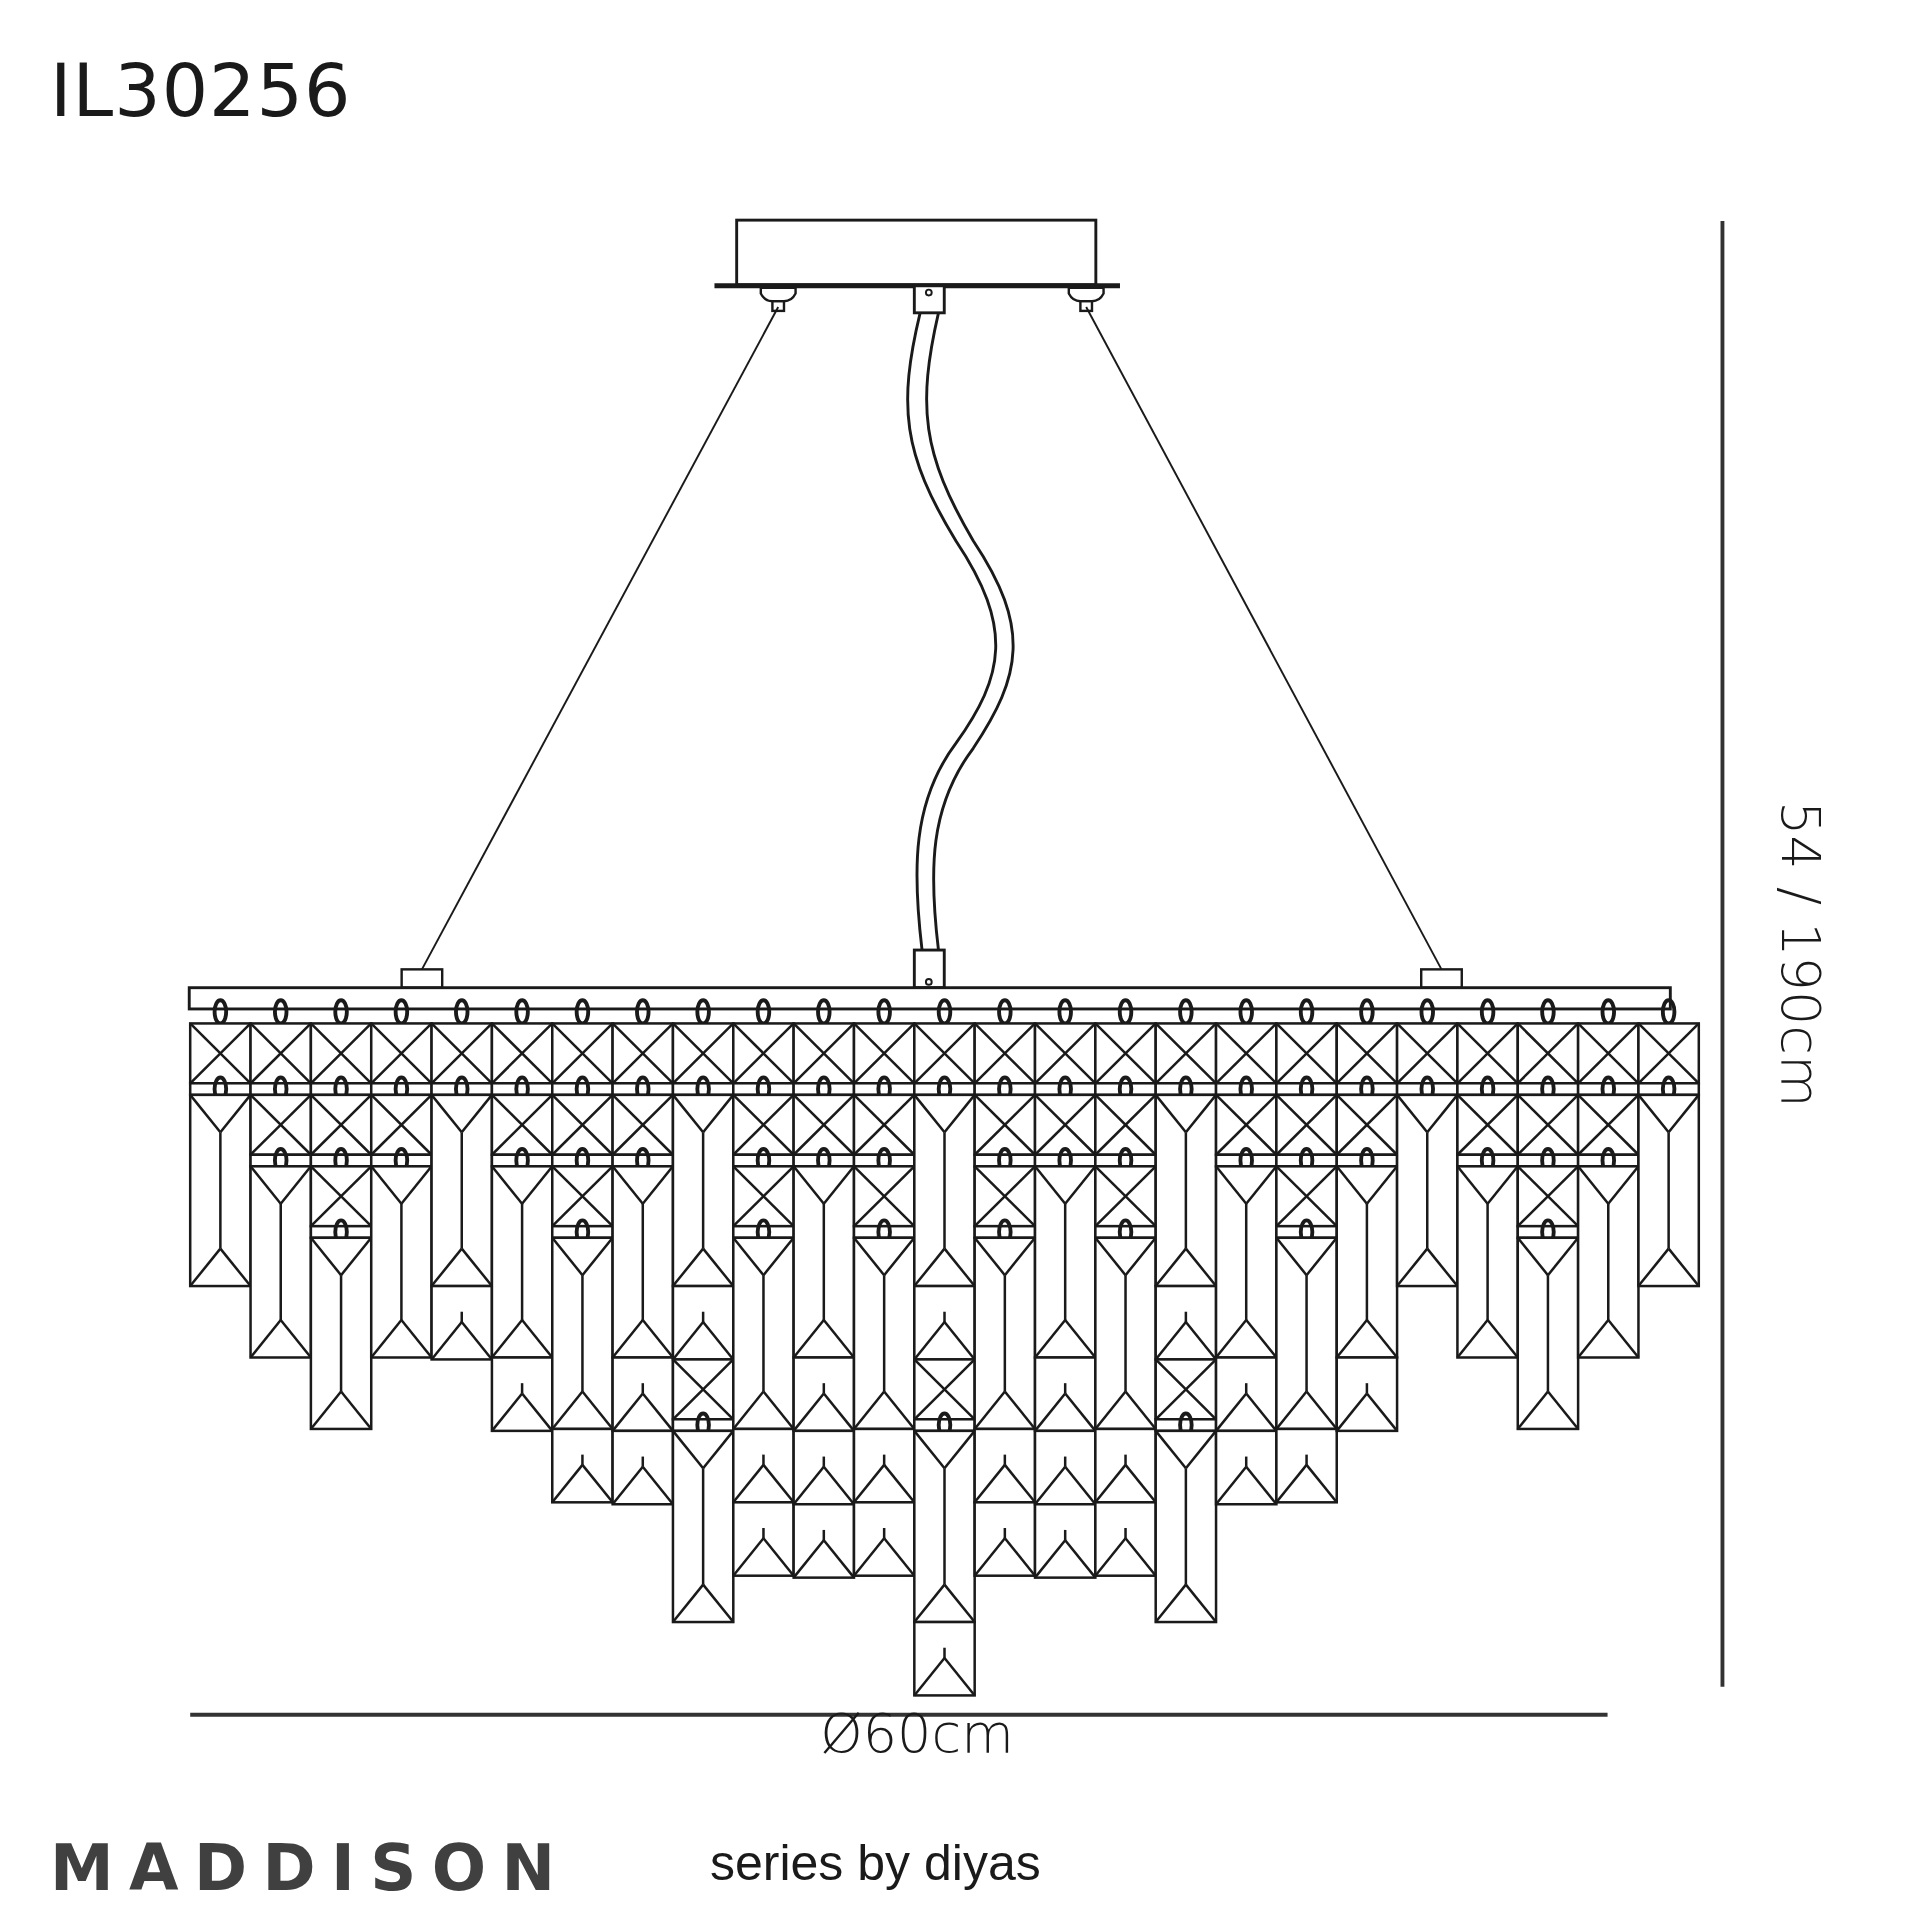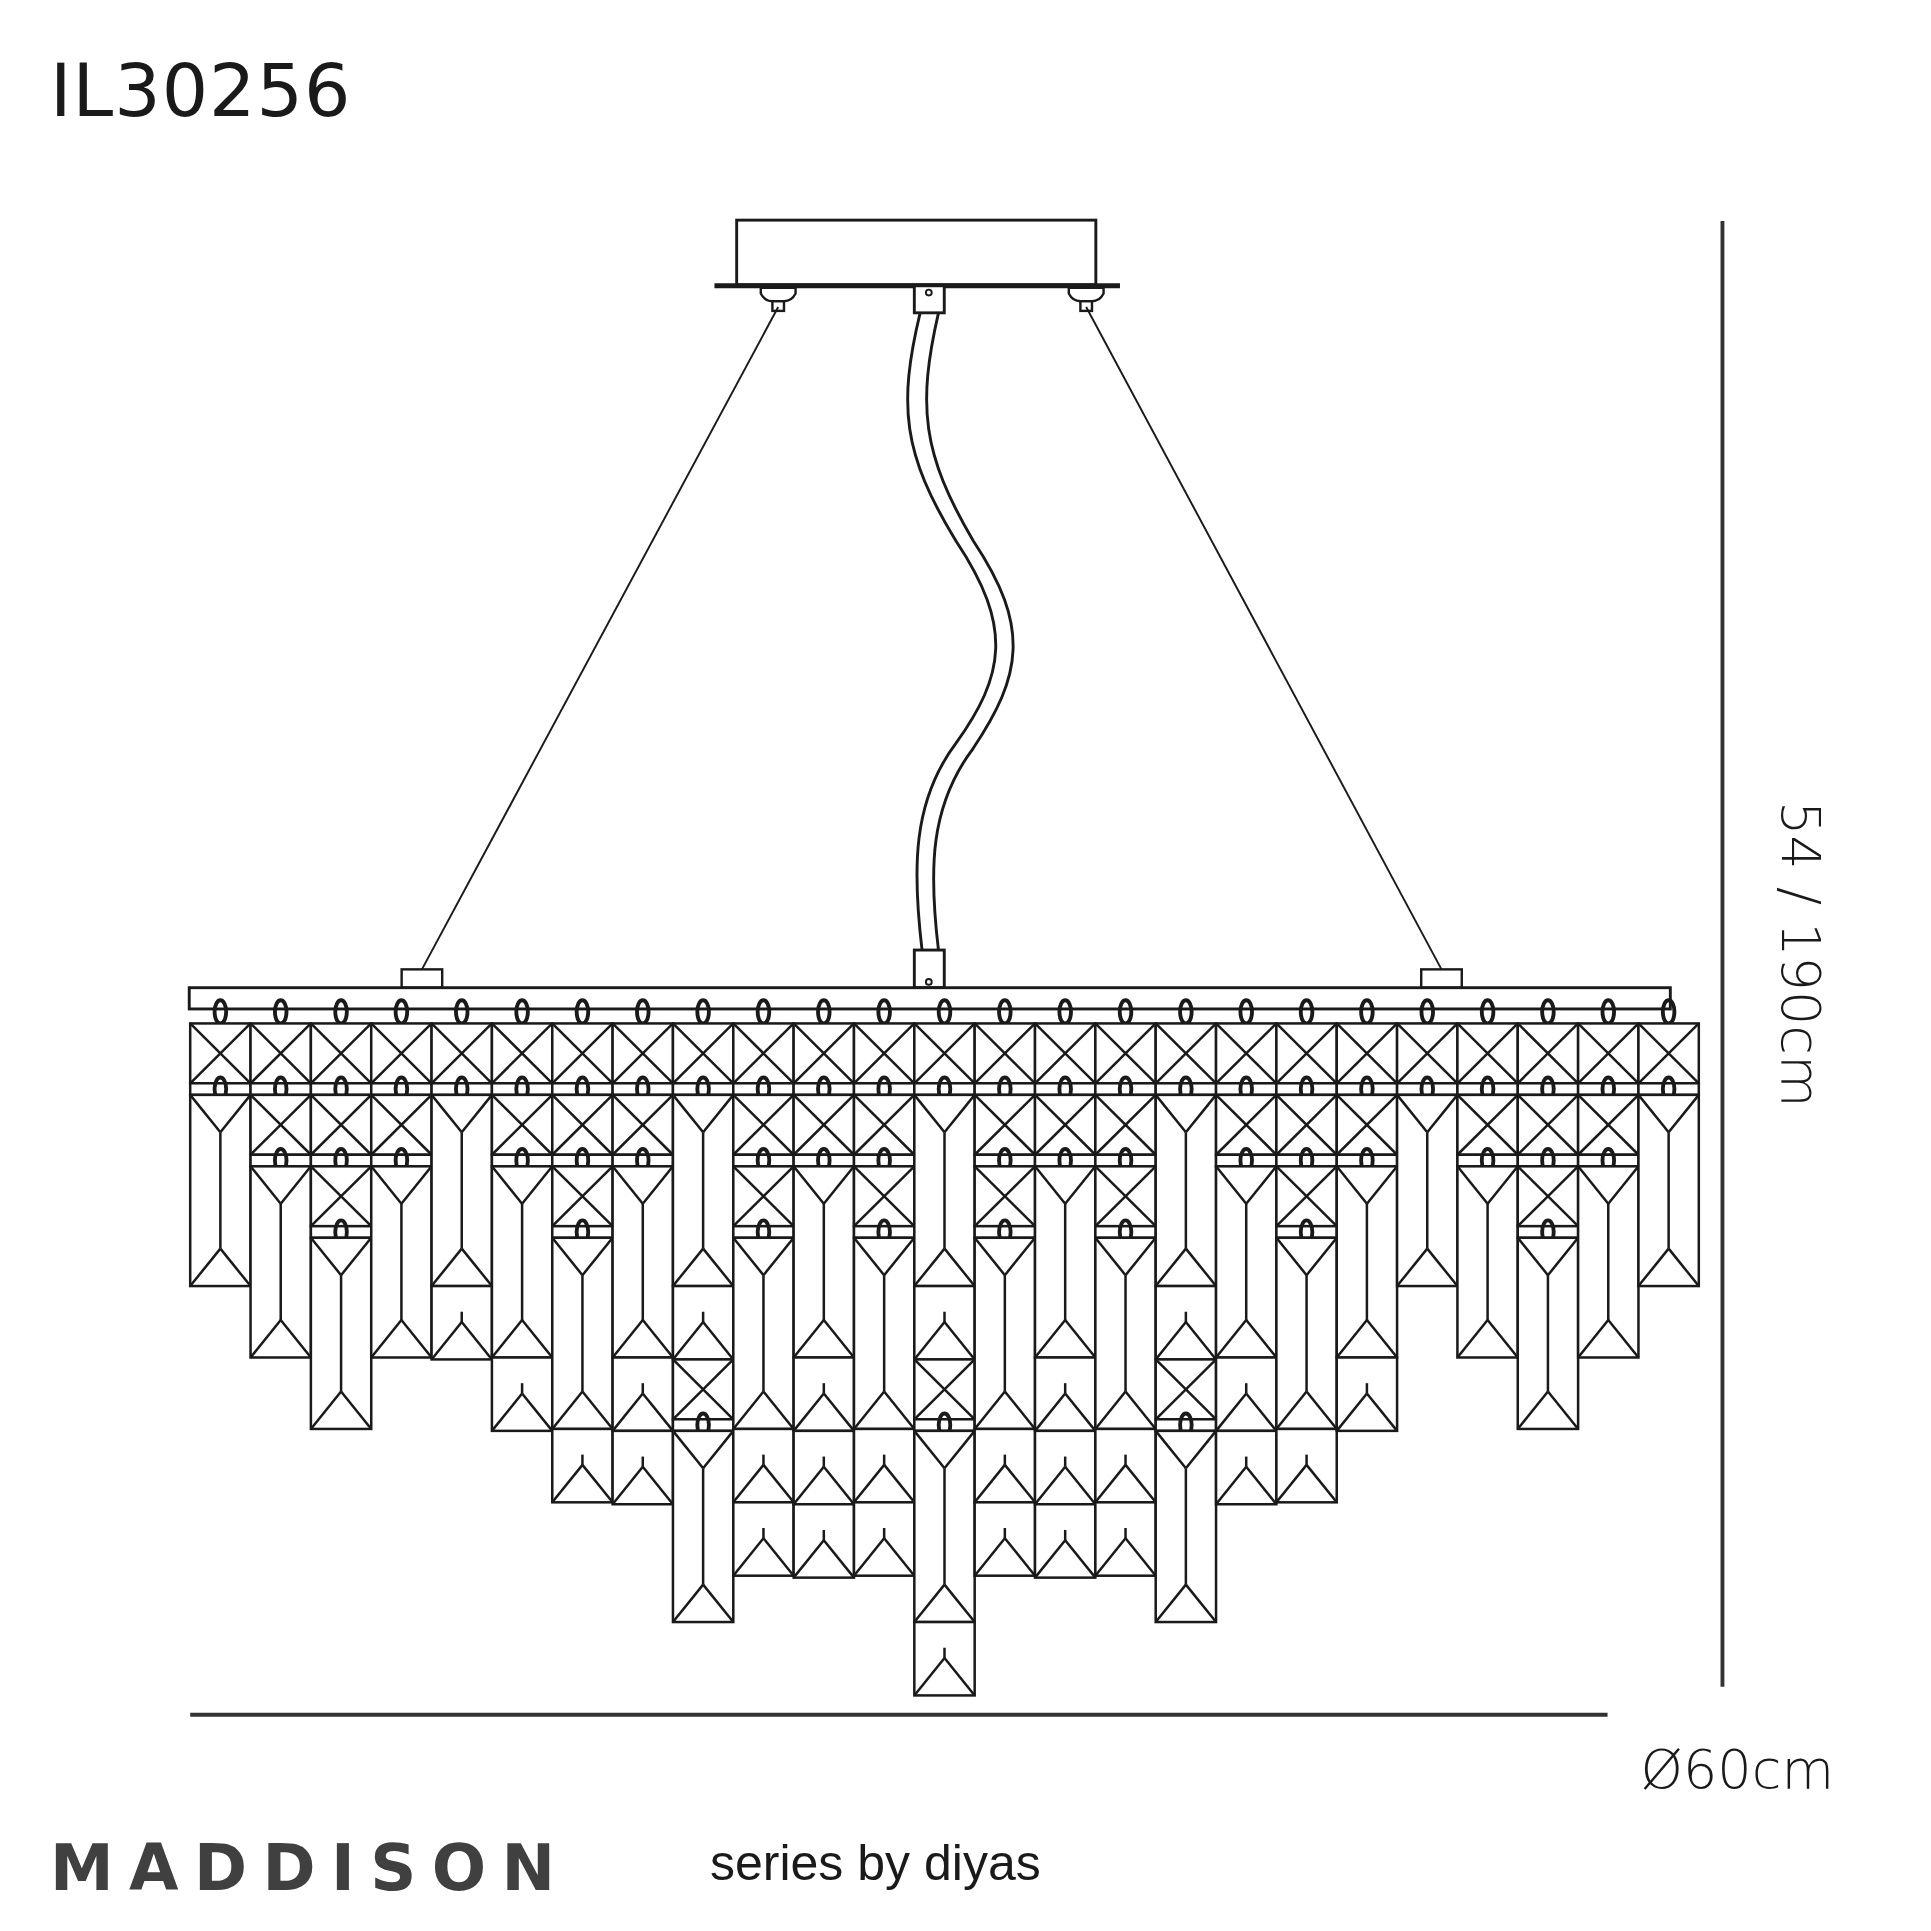--- a/index.html
+++ b/index.html
@@ -3,21 +3,21 @@
 <meta charset="utf-8">
 <style>
   html, body { margin: 0; padding: 0; background: #ffffff; }
   body { width: 1931px; height: 1931px; position: relative; overflow: hidden; }
   .product-code {
     position: absolute; left: 50px; top: 48px;
     font-family: "DejaVu Sans", sans-serif; font-size: 73px; font-weight: 500;
     color: #1a1a1a; letter-spacing: 1px;
   }
   .dim-horizontal-label {
-    position: absolute; left: 0; width: 1834px; top: 1738px; text-align: right;
+    position: absolute; left: 0; width: 1834px; top: 1702px; text-align: center;
     font-family: "DejaVu Sans", sans-serif; font-size: 54px; color: #1a1a1a;
     font-weight: 300;
   }
   .dim-vertical-label {
     position: absolute; left: 1757px; top: 801px;
     transform-origin: 0 0; transform: translate(75px, 0) rotate(90deg);
     font-family: "DejaVu Sans", sans-serif; font-size: 54px; color: #1a1a1a;
     white-space: nowrap; font-weight: 300;
   }
   .series-name {

